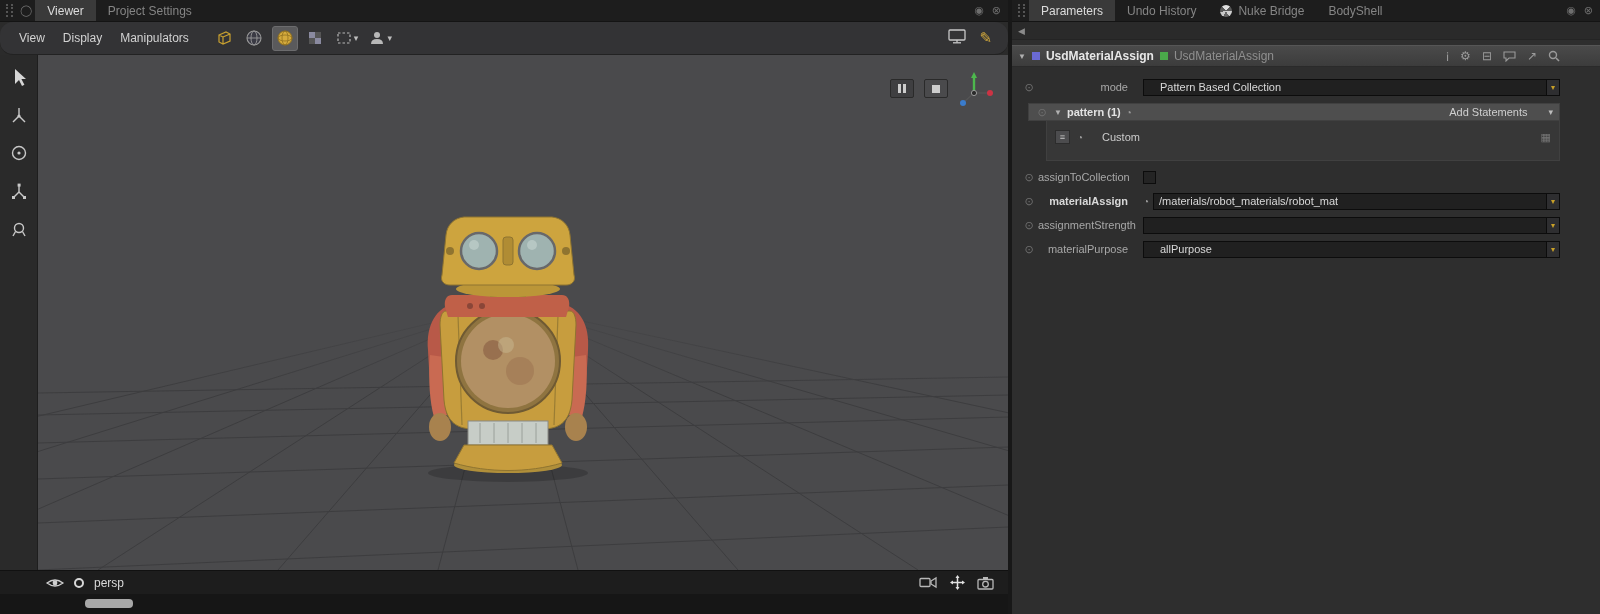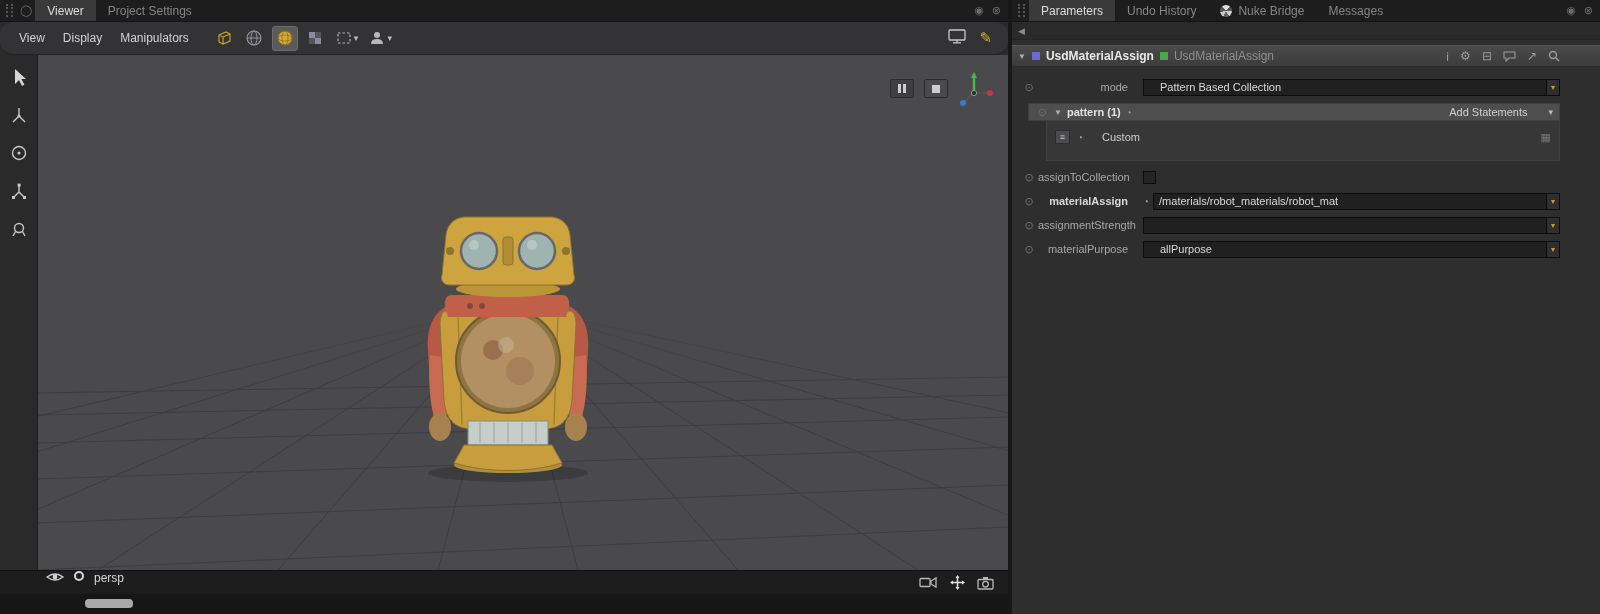--- a/index.html
+++ b/index.html
@@ -35,21 +35,21 @@
   .tool-btn { width:26px; height:24px; display:flex; align-items:center; justify-content:center; border-radius:2px; }
   .viewport { flex:1; position:relative; background:#4a4a4c; overflow:hidden; }
   .viewport svg.scene { position:absolute; inset:0; width:100%; height:100%; }
   .playback { position:absolute; top:24px; right:60px; display:flex; gap:10px; }
   .pb-btn { width:24px; height:19px; background:#3f3f41; border:1px solid #2a2a2a; border-radius:2px; display:flex; align-items:center; justify-content:center; gap:2px; }
   .pb-btn.light { background:#4a4a4c; }
   .pb-bar { width:3px; height:9px; background:#cdcdcd; }
   .pb-sq { width:8px; height:8px; background:#cdcdcd; }
   .gizmo { position:absolute; top:14px; right:12px; }
 
-  .viewport-footer { height:24px; background:#1d1d1d; border-top:1px solid #111; display:flex; padding-left:46px; padding-right:14px; gap:10px; }
+  .viewport-footer { height:24px; background:#1d1d1d; border-top:1px solid #111; display:flex; align-items:center; padding-left:46px; padding-right:14px; gap:10px; }
   .cam-ring { width:10px; height:10px; border:2px solid #d8d8d8; border-radius:50%; }
   .cam-name { color:#d8d8d8; }
   .footer-right { margin-left:auto; display:flex; align-items:center; gap:12px; }
 
   .bottom-strip { height:20px; background:#161616; position:relative; }
   .hscroll-thumb { position:absolute; left:85px; top:5px; width:48px; height:9px; background:#a8a8a8; border-radius:4px; }
 
   
   .nav-strip { height:18px; background:#2a2a2a; display:flex; align-items:center; padding-left:6px; border-bottom:1px solid #242424; }
   .back-ic { color:#8a8a8a; font-size:9px; }
@@ -349,21 +349,21 @@
         <span>Parameters</span>
       </div>
       <div class="tab">
         <span>Undo History</span>
       </div>
       <div class="tab">
         <span class="nuke-ic"></span>
         <span>Nuke Bridge</span>
       </div>
       <div class="tab">
-        <span>Messages</span>
+        <span>BodyShell</span>
       </div>
       <div class="tabbar-right">
         <span class="circle-ic">◉</span>
         <span class="circle-ic">⊗</span>
       </div>
     </div>
 
     <div class="nav-strip">
       <span class="back-ic">◀</span>
     </div>

